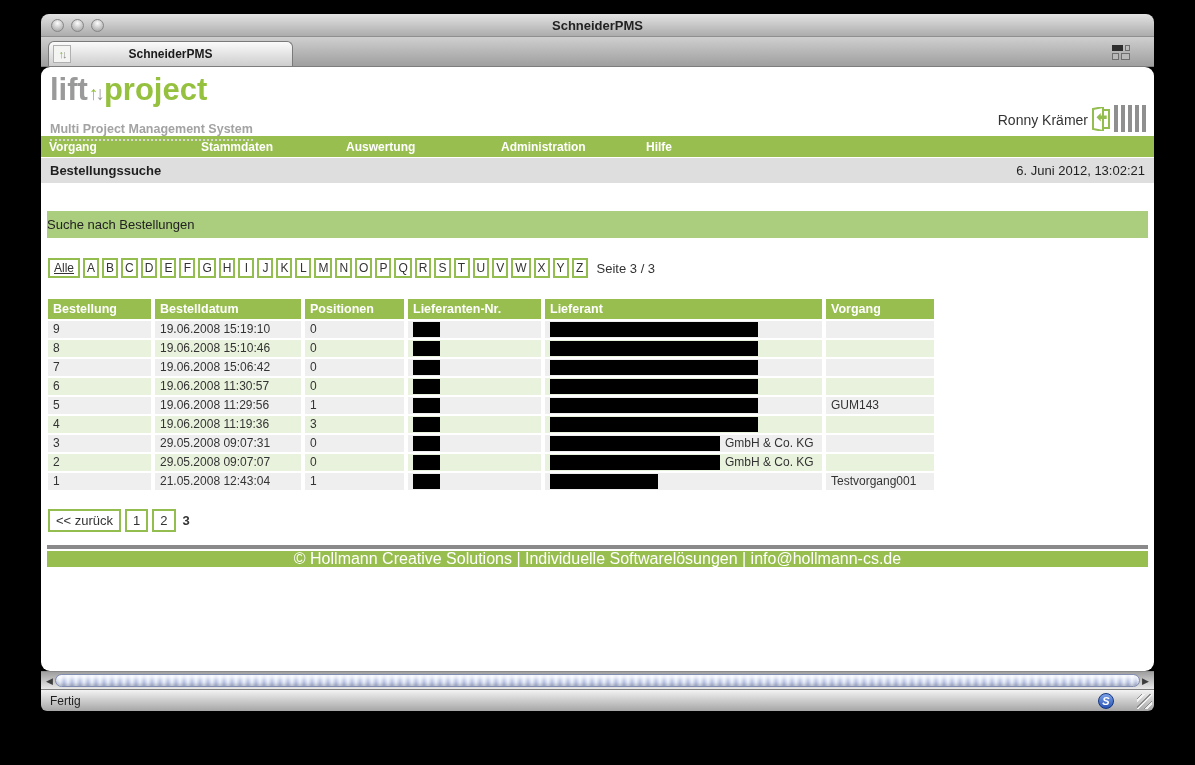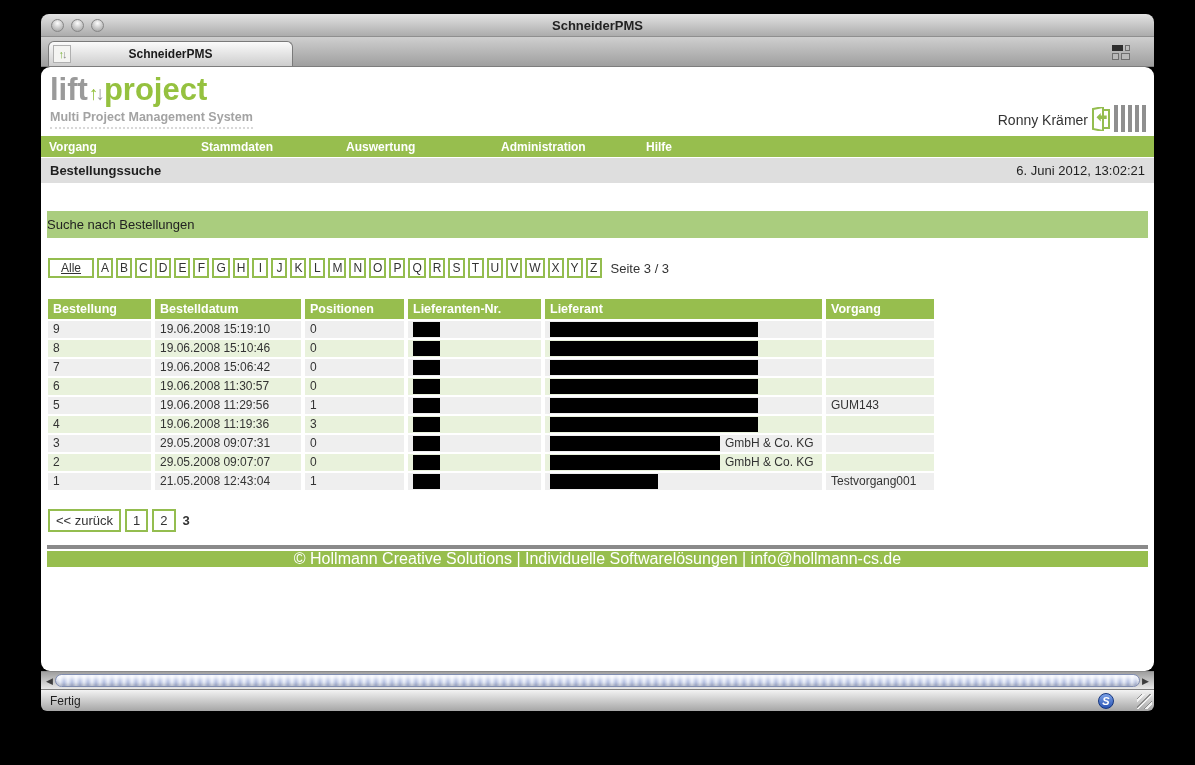--- a/index.html
+++ b/index.html
@@ -47,21 +47,21 @@
   
   .content { background:#fff; height:604px; flex:0 0 604px; position:relative; overflow:hidden;border-radius:9px; }
 
   .page-header { height:69px; display:flex; justify-content:space-between; }
   .logo-block { padding:7px 0 0 9px; }
   .logo-line { font-size:31px; font-weight:bold; letter-spacing:0; line-height:32px; }
   .logo-lift { color:#9a9a9a; }
   .logo-arrows { font-size:19px; font-weight:bold; letter-spacing:-3px; margin:0 2px 0 1px; }
   .logo-arrows .up { color:#95c13f; } .logo-arrows .dn { color:#9a9a9a; }
   .logo-project { color:#95c13f; }
-  .logo-sub { font-size:12.5px; font-weight:bold; color:#a3a3a3; margin-top:0px;
+  .logo-sub { font-size:12.5px; font-weight:bold; color:#a3a3a3; margin-top:12px;
               border-bottom:2px dotted #d8d8d8; padding-bottom:3px; width:fit-content;}
   .user-block { display:flex; align-items:flex-end; padding:0 8px 4px 0; gap:2px; }
   .user-name { font-size:14px; color:#333; margin-bottom:4px; }
   .logout { width:22px; height:24px; cursor:pointer; margin-bottom:1px;}
   .bars { display:flex; gap:3px; align-items:flex-end; margin-bottom:0px;}
   .bars i { display:block; width:4px; height:27px; background:#8f8f8f; }
 
   .nav { height:21px; background:#97be4e; display:flex; align-items:center;
          color:#fff; font-size:12px; font-weight:bold; }
   .nav-item { padding-left:8px; cursor:pointer; }
@@ -77,21 +77,21 @@
                display:flex; align-items:center; 
                font-size:13px; color:#222; cursor:pointer; }
   .bar-orange { height:29px; margin:2px 6px 0 6px; background:#d95a32;
                 display:flex; align-items:center; padding-left:10px;
                 font-size:13px; color:#fff; cursor:pointer; }
 
   .alpha-row { margin:20px 0 0 7px; display:flex; align-items:center; gap:3px; }
   .alpha-btn { border:2px solid #94bd4f; background:#fff; color:#333;
                font-size:12px; line-height:14px; padding:1px 2px; min-width:16px;
                text-align:center; cursor:pointer; }
-  .alpha-all { padding:1px 11px;text-decoration:underline; }
+  .alpha-all { padding:1px 4px;text-decoration:underline; }
   .page-ind { font-size:13px; color:#333; margin-left:6px; }
 
   .otable { margin:21px 0 0 7px; width:890px; font-size:12px; color:#333; }
   .trow { display:flex; gap:4px; margin-top:2px; }
   .thead { margin-top:0; }
   .thead .cell { background:#97be4e; color:#fff; font-weight:bold; font-size:12.5px;
                  padding:3px 5px; height:20px; }
   .cell { padding:1px 5px; height:17px; line-height:15px; overflow:hidden;
           display:flex; align-items:center; gap:5px; }
   .c0{width:103px;} .c1{width:146px;} .c2{width:99px;} .c3{width:133px;}

